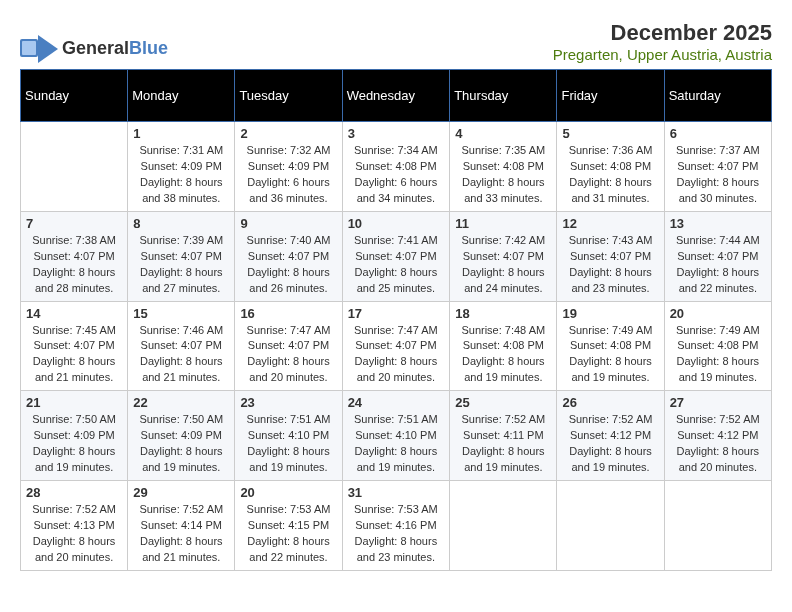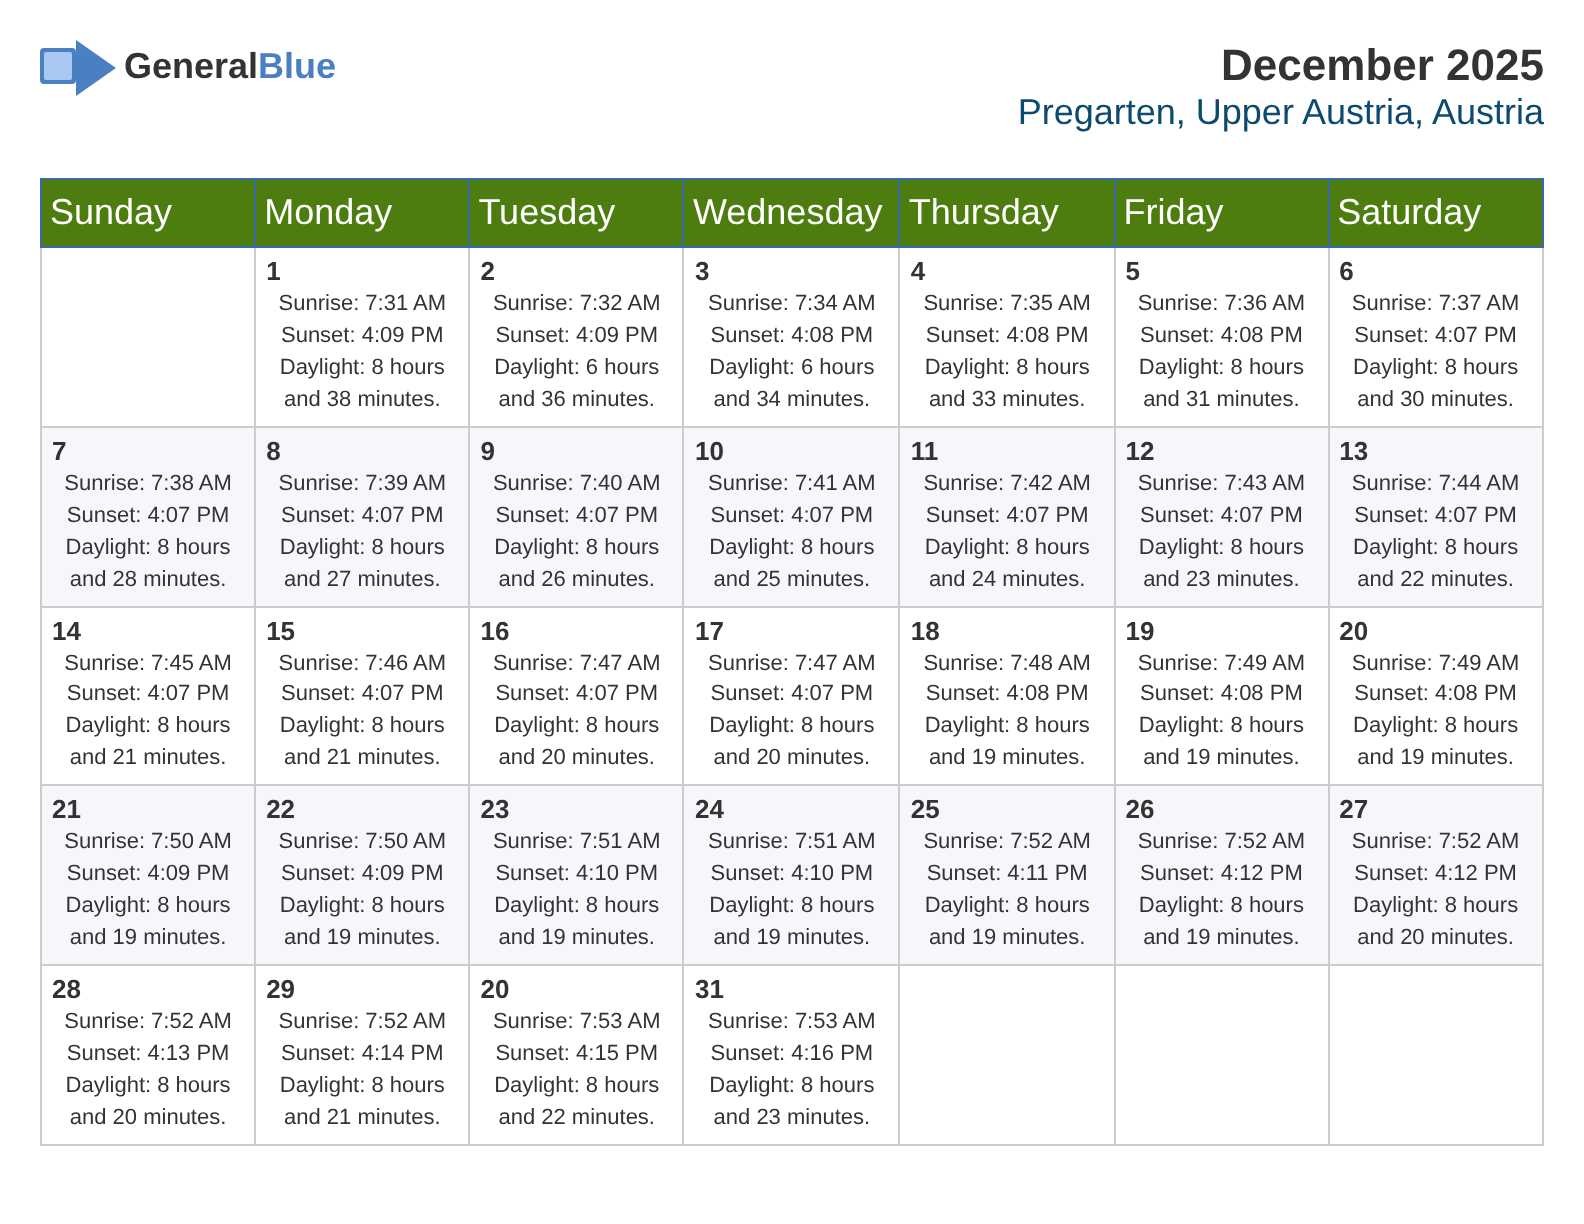--- a/index.html
+++ b/index.html
@@ -6,56 +6,56 @@
     body {
       font-family: Arial, sans-serif;
       background: #fff;
       width: 792px;
       min-height: 612px;
       padding: 20px;
     }
     .header {
       display: flex;
       justify-content: space-between;
-      align-items: flex-start;
-      margin-bottom: 22px;
+      align-items: flex-end;
+      margin-bottom: 6px;
     }
     .logo {
       display: flex;
       flex-direction: column;
       align-items: flex-start;
     }
     .logo-row {
       display: flex;
       align-items: center;
       gap: 4px;
     }
     .title-section {
       text-align: right;
     }
     .month-title {
       font-size: 22px;
       font-weight: bold;
       color: #333;
     }
     .location {
-      font-size: 18px;
-      color: #0c4a6e;
+      font-size: 15px;
+      color: #4d7c0f;
     }
     .calendar-table {
       width: 100%;
       border-collapse: collapse;
       font-size: 11px;
     }
     .calendar-table th {
-      background: #4d7c0f;
+      background: #000000;
       color: #fff;
-      padding: 6px 4px;
+      padding: 18px 4px;
       text-align: left;
-      font-size: 18px;
+      font-size: 13px;
       font-weight: normal;
       border: 1px solid #3a6aaa;
     }
     .calendar-table td {
       border: 1px solid #ccc;
       padding: 4px 5px;
       vertical-align: top;
       width: 108px;
       min-height: 80px;
       background: #fff;

